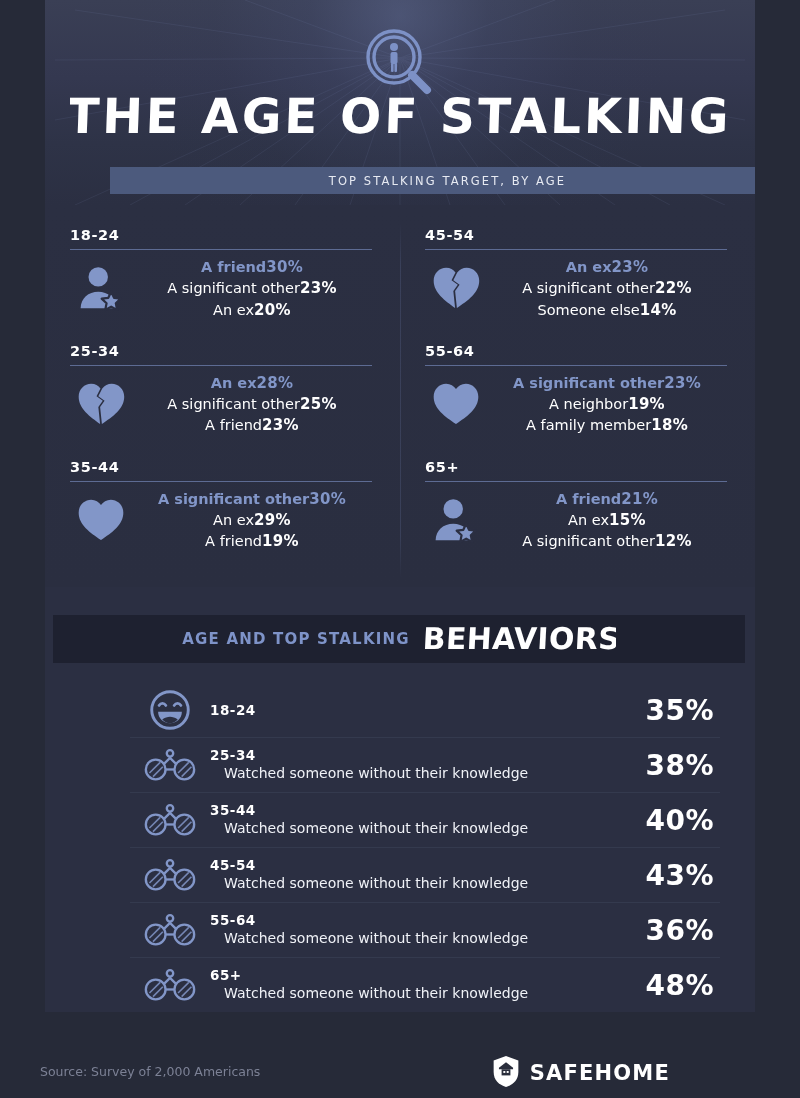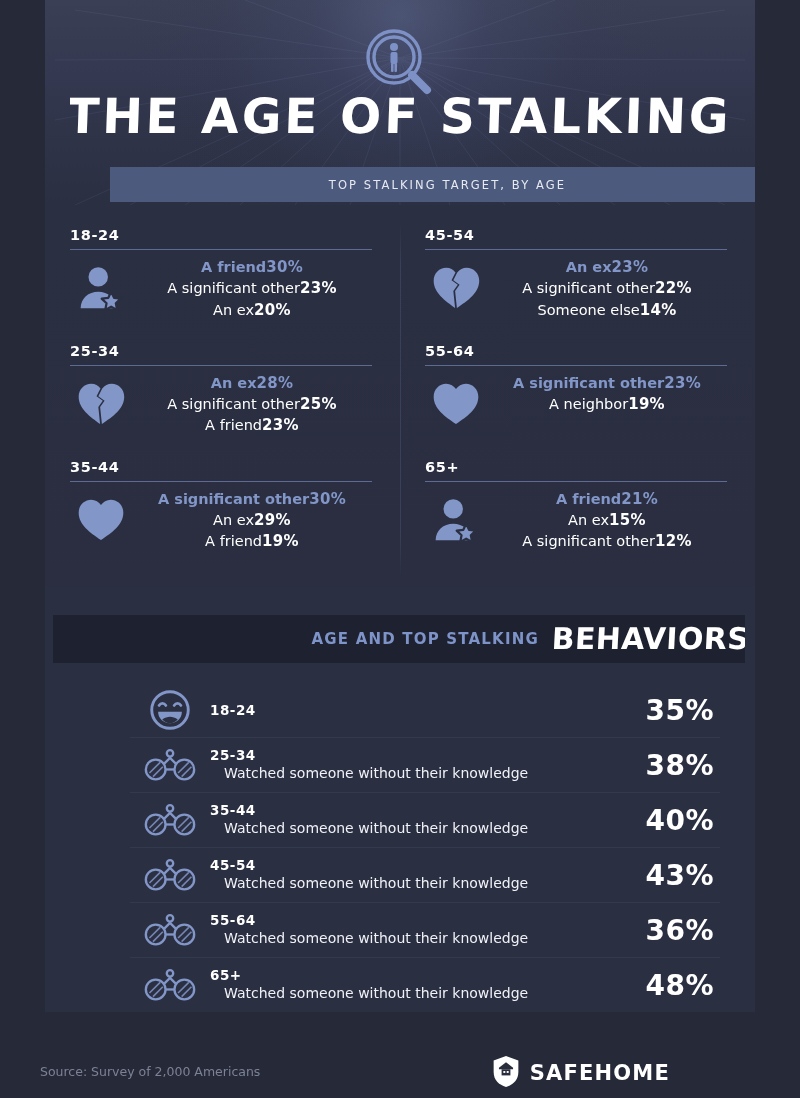--- a/index.html
+++ b/index.html
@@ -57,21 +57,21 @@
     font-size: 52px;
     letter-spacing: 2px;
   }
   .title svg { display: block; margin: 0 auto; }
 
   .subtitle-bar {
     position: absolute;
     left: 65px;
     top: 167px;
     width: 675px;
-    height: 35px;
+    height: 27px;
     background: #4c5a7d;
     display: flex;
     align-items: center;
     justify-content: center;
   }
   .subtitle-bar span {
     color: #e7eaf2;
     font-size: 11.5px;
     letter-spacing: 2.1px;
     font-weight: 400;
@@ -146,21 +146,21 @@
   }
   .beh-header {
     position: absolute;
     left: 8px;
     top: 28px;
     width: 692px;
     height: 48px;
     background: #1e2130;
     display: flex;
     align-items: center;
-    justify-content: flex-end;
+    justify-content: center;
     gap: 10px;
   }
   .beh-header .lead {
     color: #7e93c8;
     font-size: 15px;
     font-weight: bold;
     letter-spacing: 1.2px;
   }
   .beh-header .word { display: flex; align-items: center; }
 
@@ -398,20 +398,24 @@
           </div>
           <div class="tlist">
             <div class="trow top">
               <span class="tname">A significant other</span>
               <span class="tval">23%</span>
             </div>
             <div class="trow">
               <span class="tname">A neighbor</span>
               <span class="tval">19%</span>
             </div>
+            <div class="trow">
+              <span class="tname">A family member</span>
+              <span class="tval">18%</span>
+            </div>
           </div>
         </div>
       </div>
 
       <div class="tcell">
         <div class="age-label">35-44</div>
         <div class="age-rule"></div>
         <div class="tbody">
           <div class="ticon">
             <svg viewBox="0 0 56 52" width="50" height="47">

